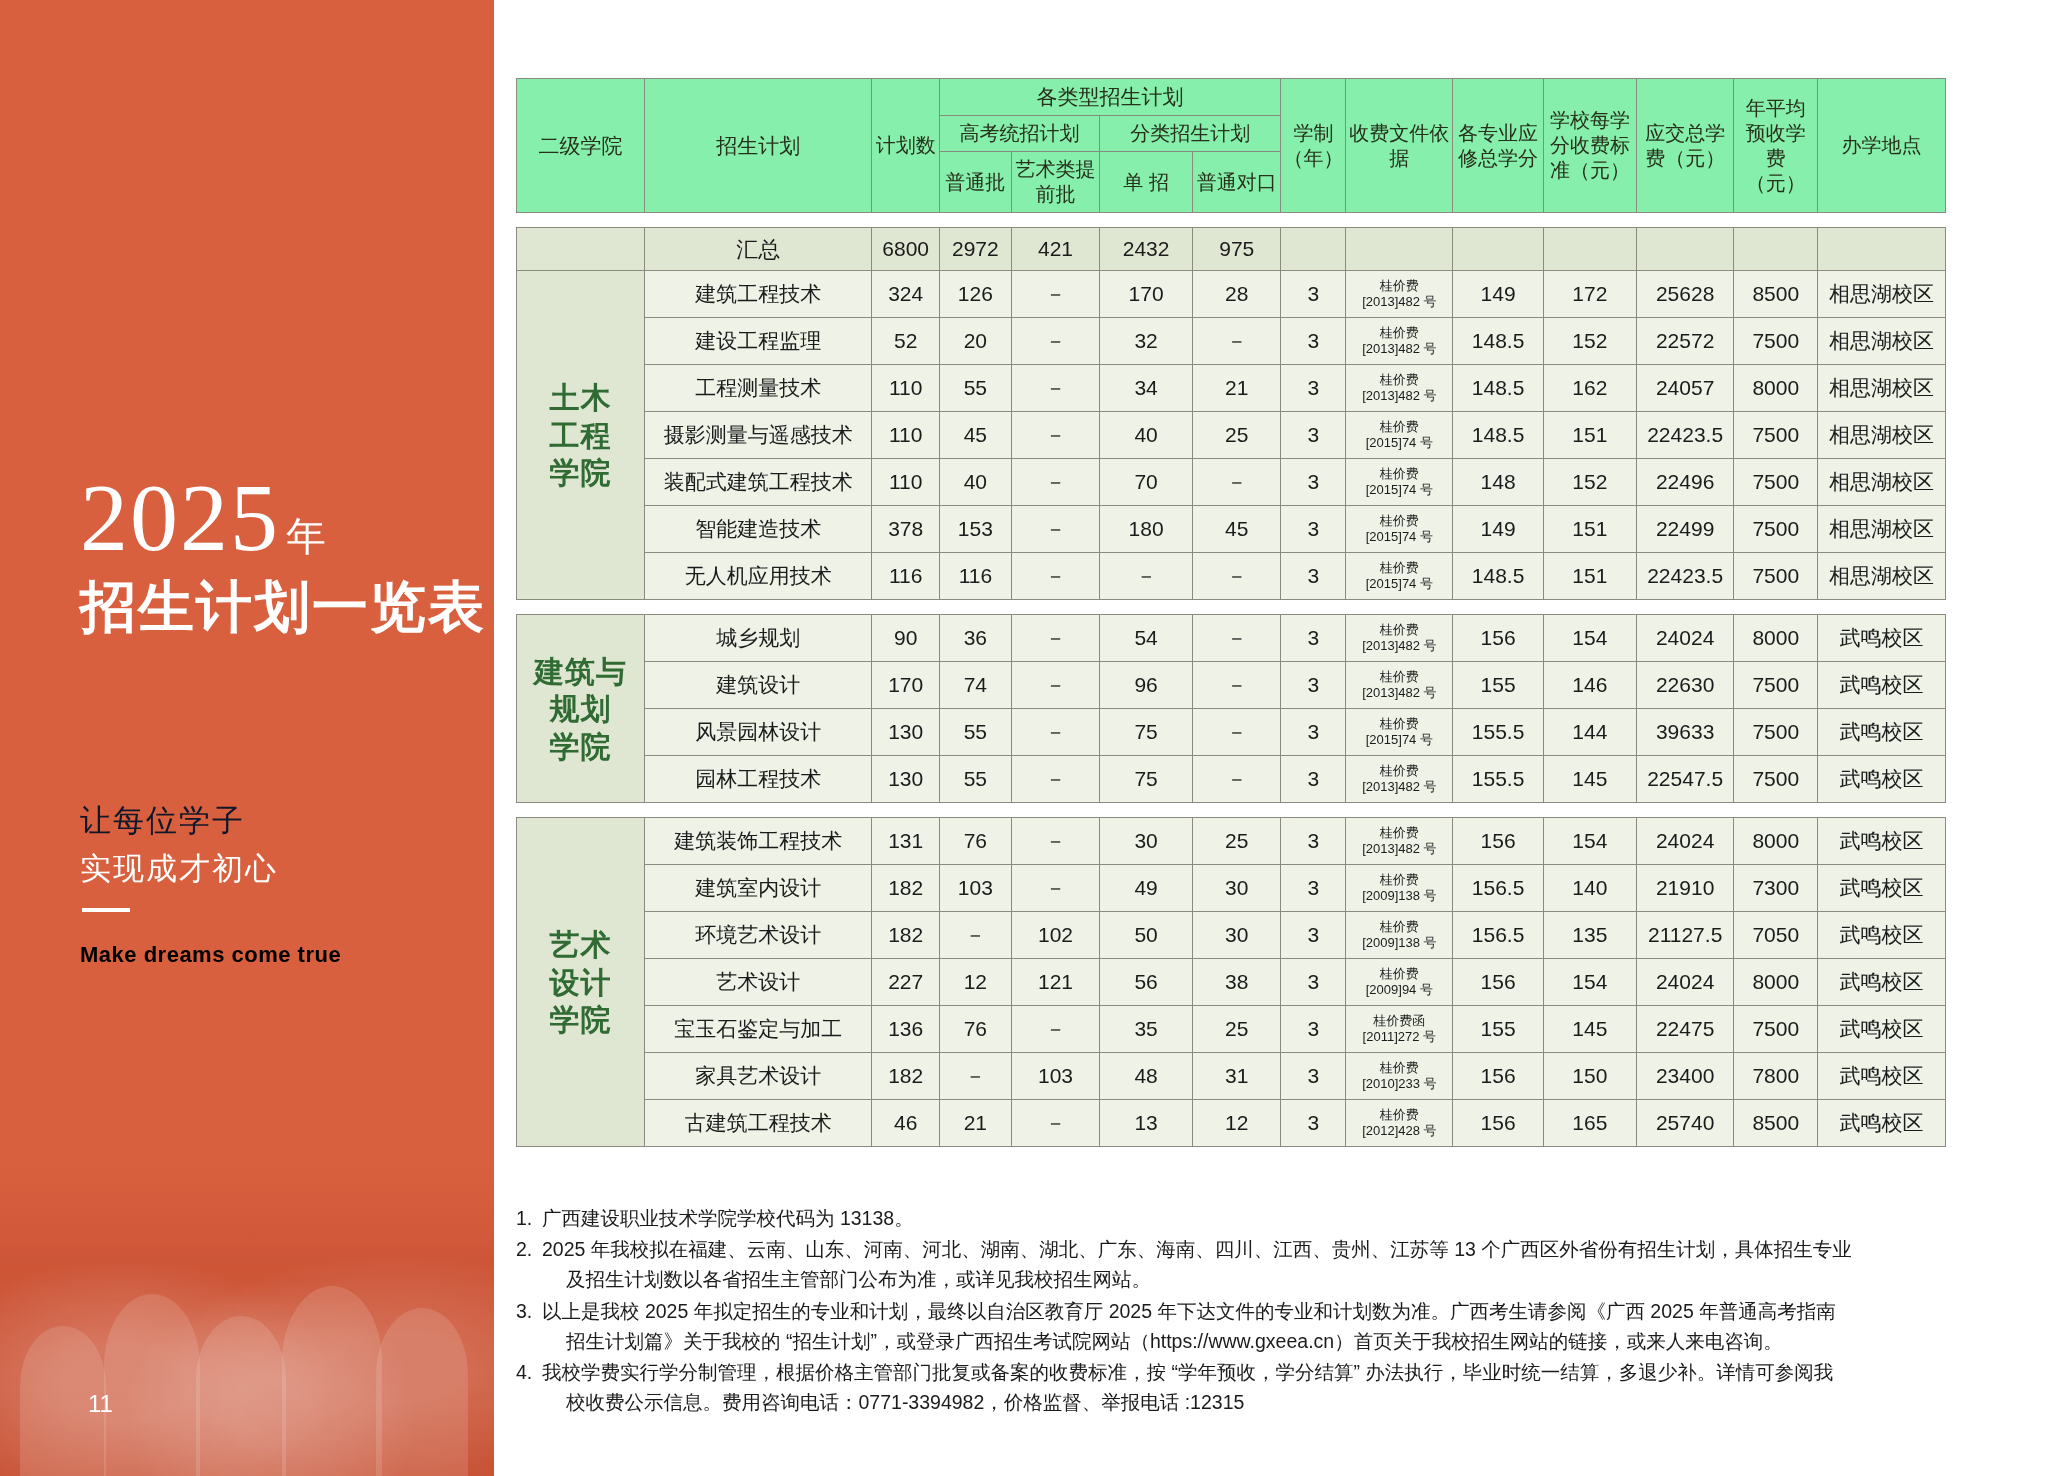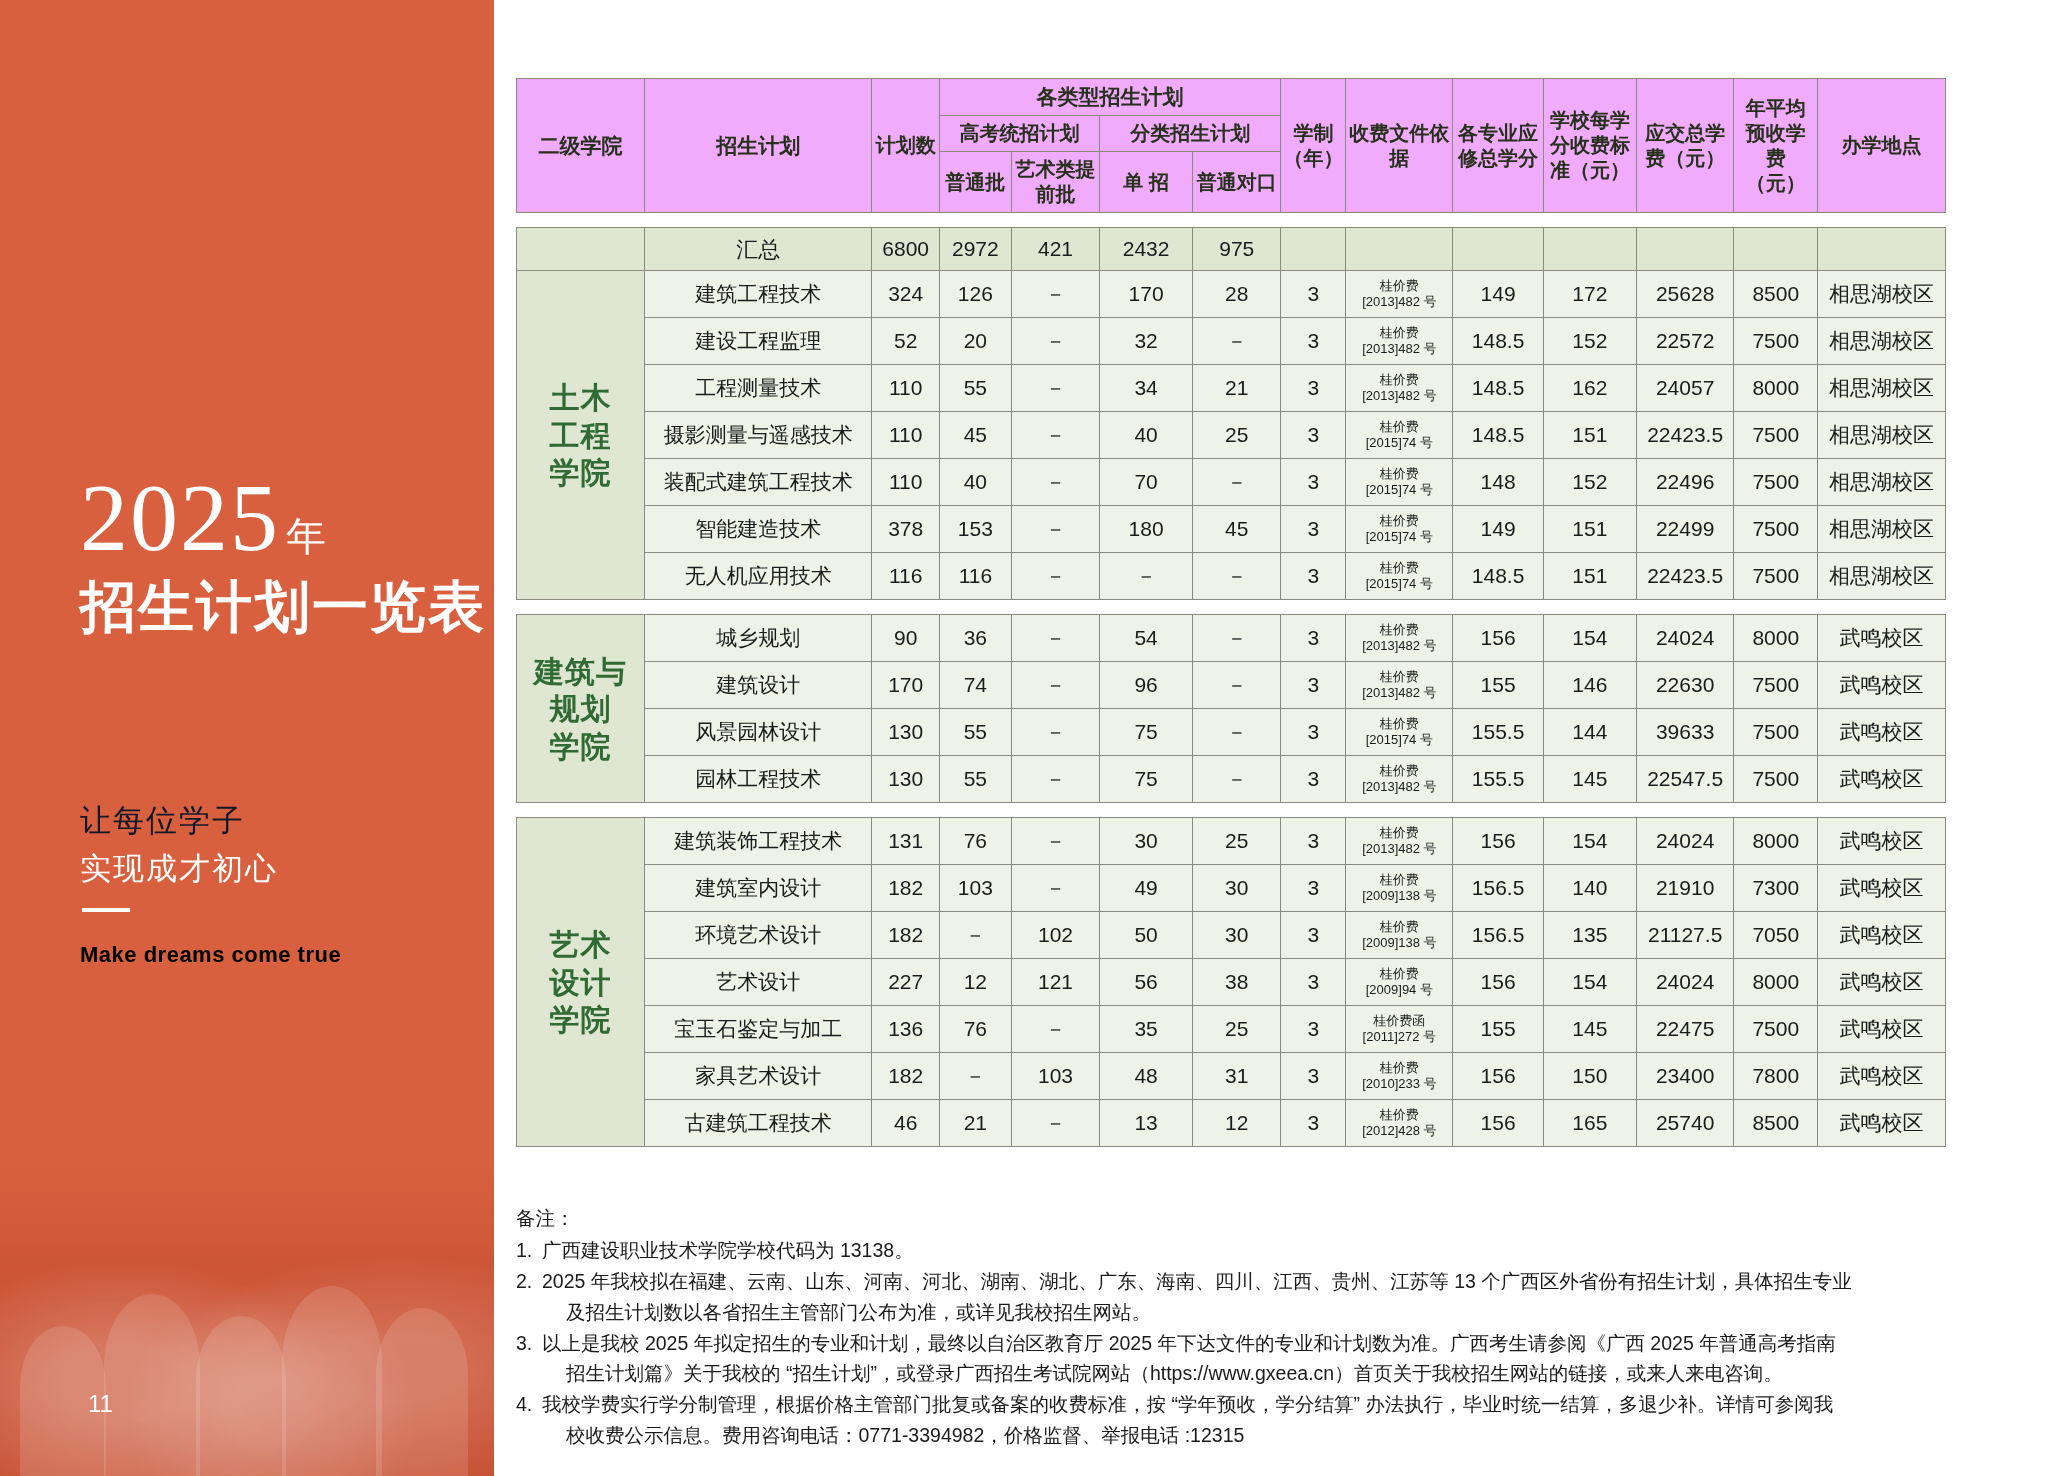--- a/index.html
+++ b/index.html
@@ -188,23 +188,23 @@
     color: #1b1b1b;
   }
   table.plan th, table.plan td {
     border: 1px solid #8a8a7e;
     text-align: center;
     vertical-align: middle;
     padding: 0;
     line-height: 1.25;
   }
   table.plan thead th {
-    background: #f0abfc;
+    background: #86efac;
     color: #26301a;
-    font-weight: bold;
+    font-weight: normal;
     font-size: 21px;
     padding: 5px 2px;
   }
   table.plan thead th.small {
     font-size: 20px;
   }
   td.dept {
     background: #dfe6d2;
     color: #2f6b33;
     font-weight: bold;
@@ -631,21 +631,20 @@
           <td class="num">165</td>
           <td class="num">25740</td>
           <td class="num">8500</td>
           <td class="num">武鸣校区</td>
         </tr>
       </tbody>
   </table>
 </div>
 
 <div class="notes">
-  <div class="note-title">备注：</div>
   <div id="notes-list">
       <div class="note-row">
         <div class="note-idx">1.</div>
         <div class="note-body">广西建设职业技术学院学校代码为 13138。</div>
       </div>
       <div class="note-row">
         <div class="note-idx">2.</div>
         <div class="note-body">2025 年我校拟在福建、云南、山东、河南、河北、湖南、湖北、广东、海南、四川、江西、贵州、江苏等 13 个广西区外省份有招生计划，具体招生专业<span class="cont">及招生计划数以各省招生主管部门公布为准，或详见我校招生网站。</span></div>
       </div>
       <div class="note-row">

